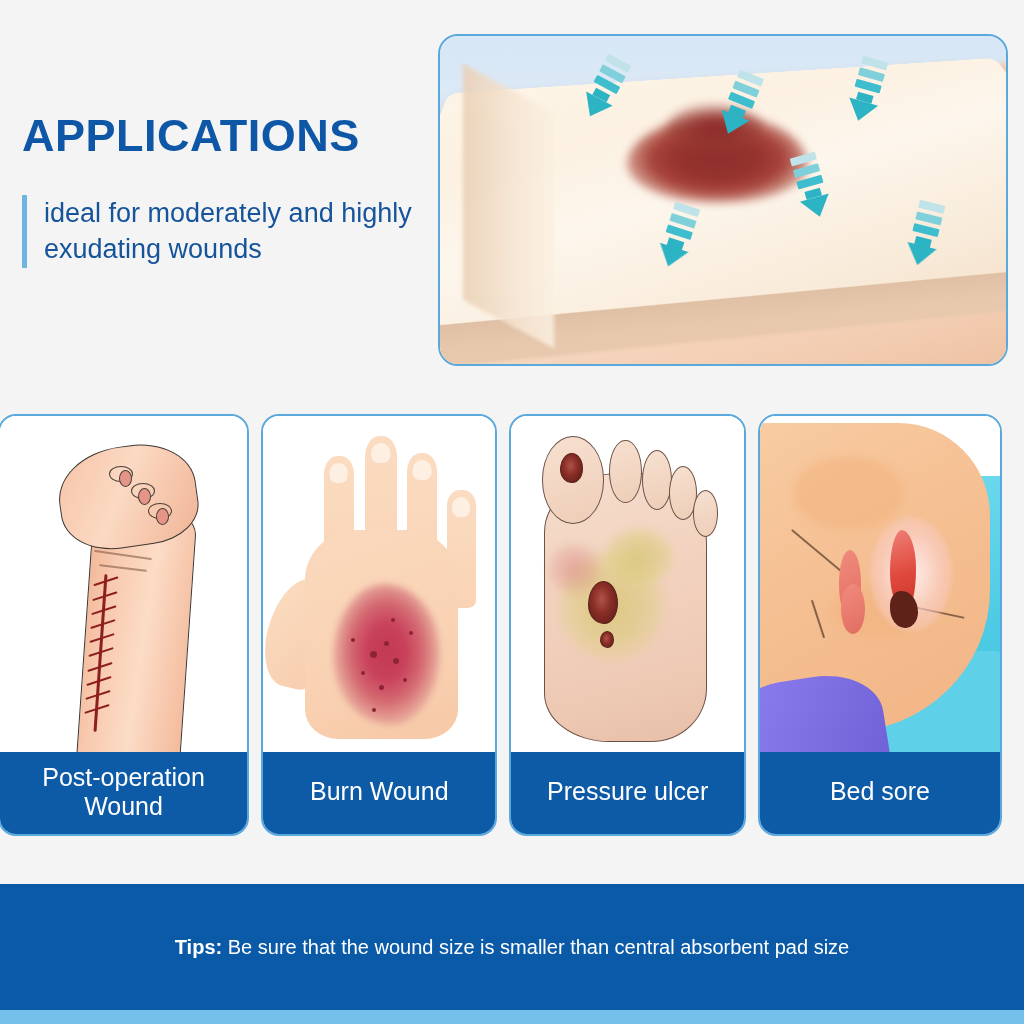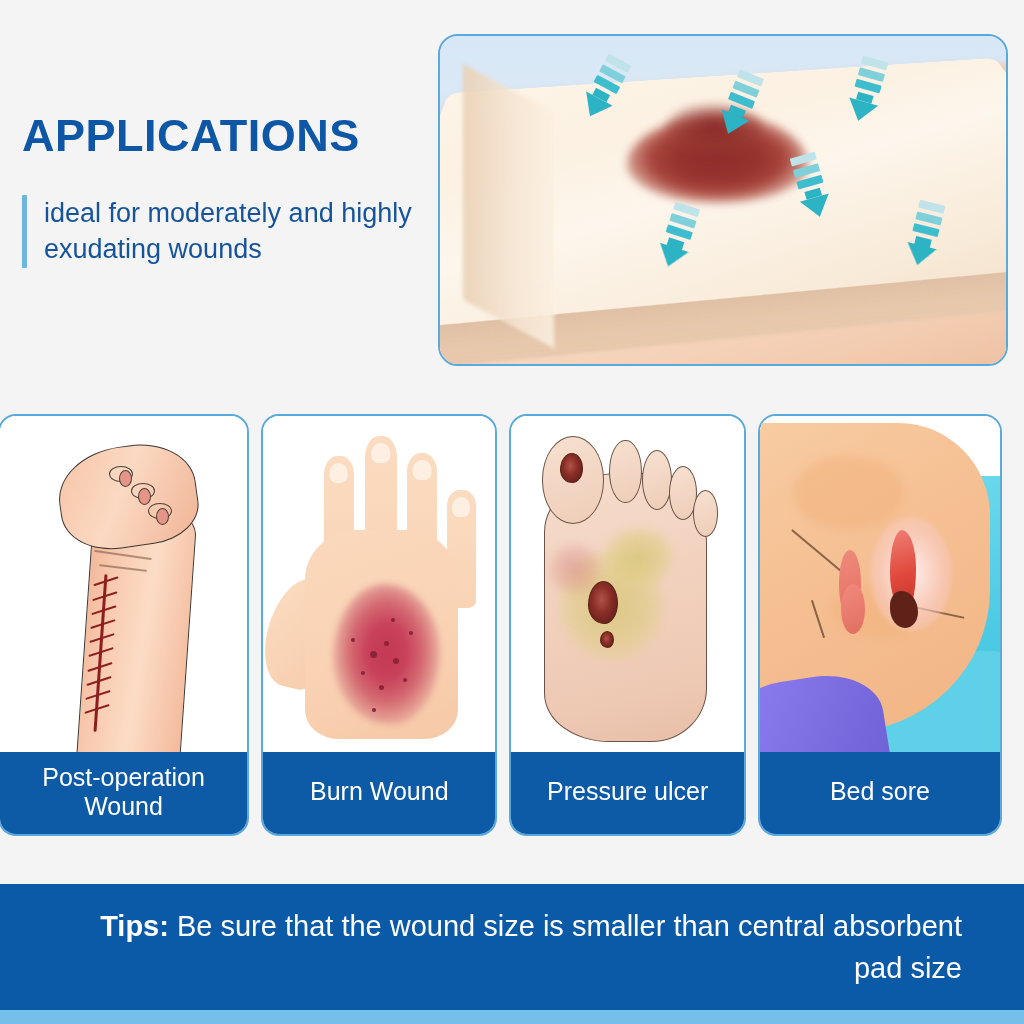--- a/index.html
+++ b/index.html
@@ -449,23 +449,23 @@
     width: 1024px;
     height: 126px;
     background: #0a5aa8;
     display: flex;
     align-items: center;
     justify-content: center;
     padding: 0 60px;
   }
   .tips-text {
     color: #ffffff;
-    font-size: 29px;
+    font-size: 20px;
     line-height: 1.45;
-    text-align: right;
+    text-align: left;
     max-width: 900px;
   }
   .tips-label { font-weight: bold; }
   .footer-strip {
     position: absolute;
     left: 0;
     top: 1010px;
     width: 1024px;
     height: 14px;
     background: #74c0ea;

